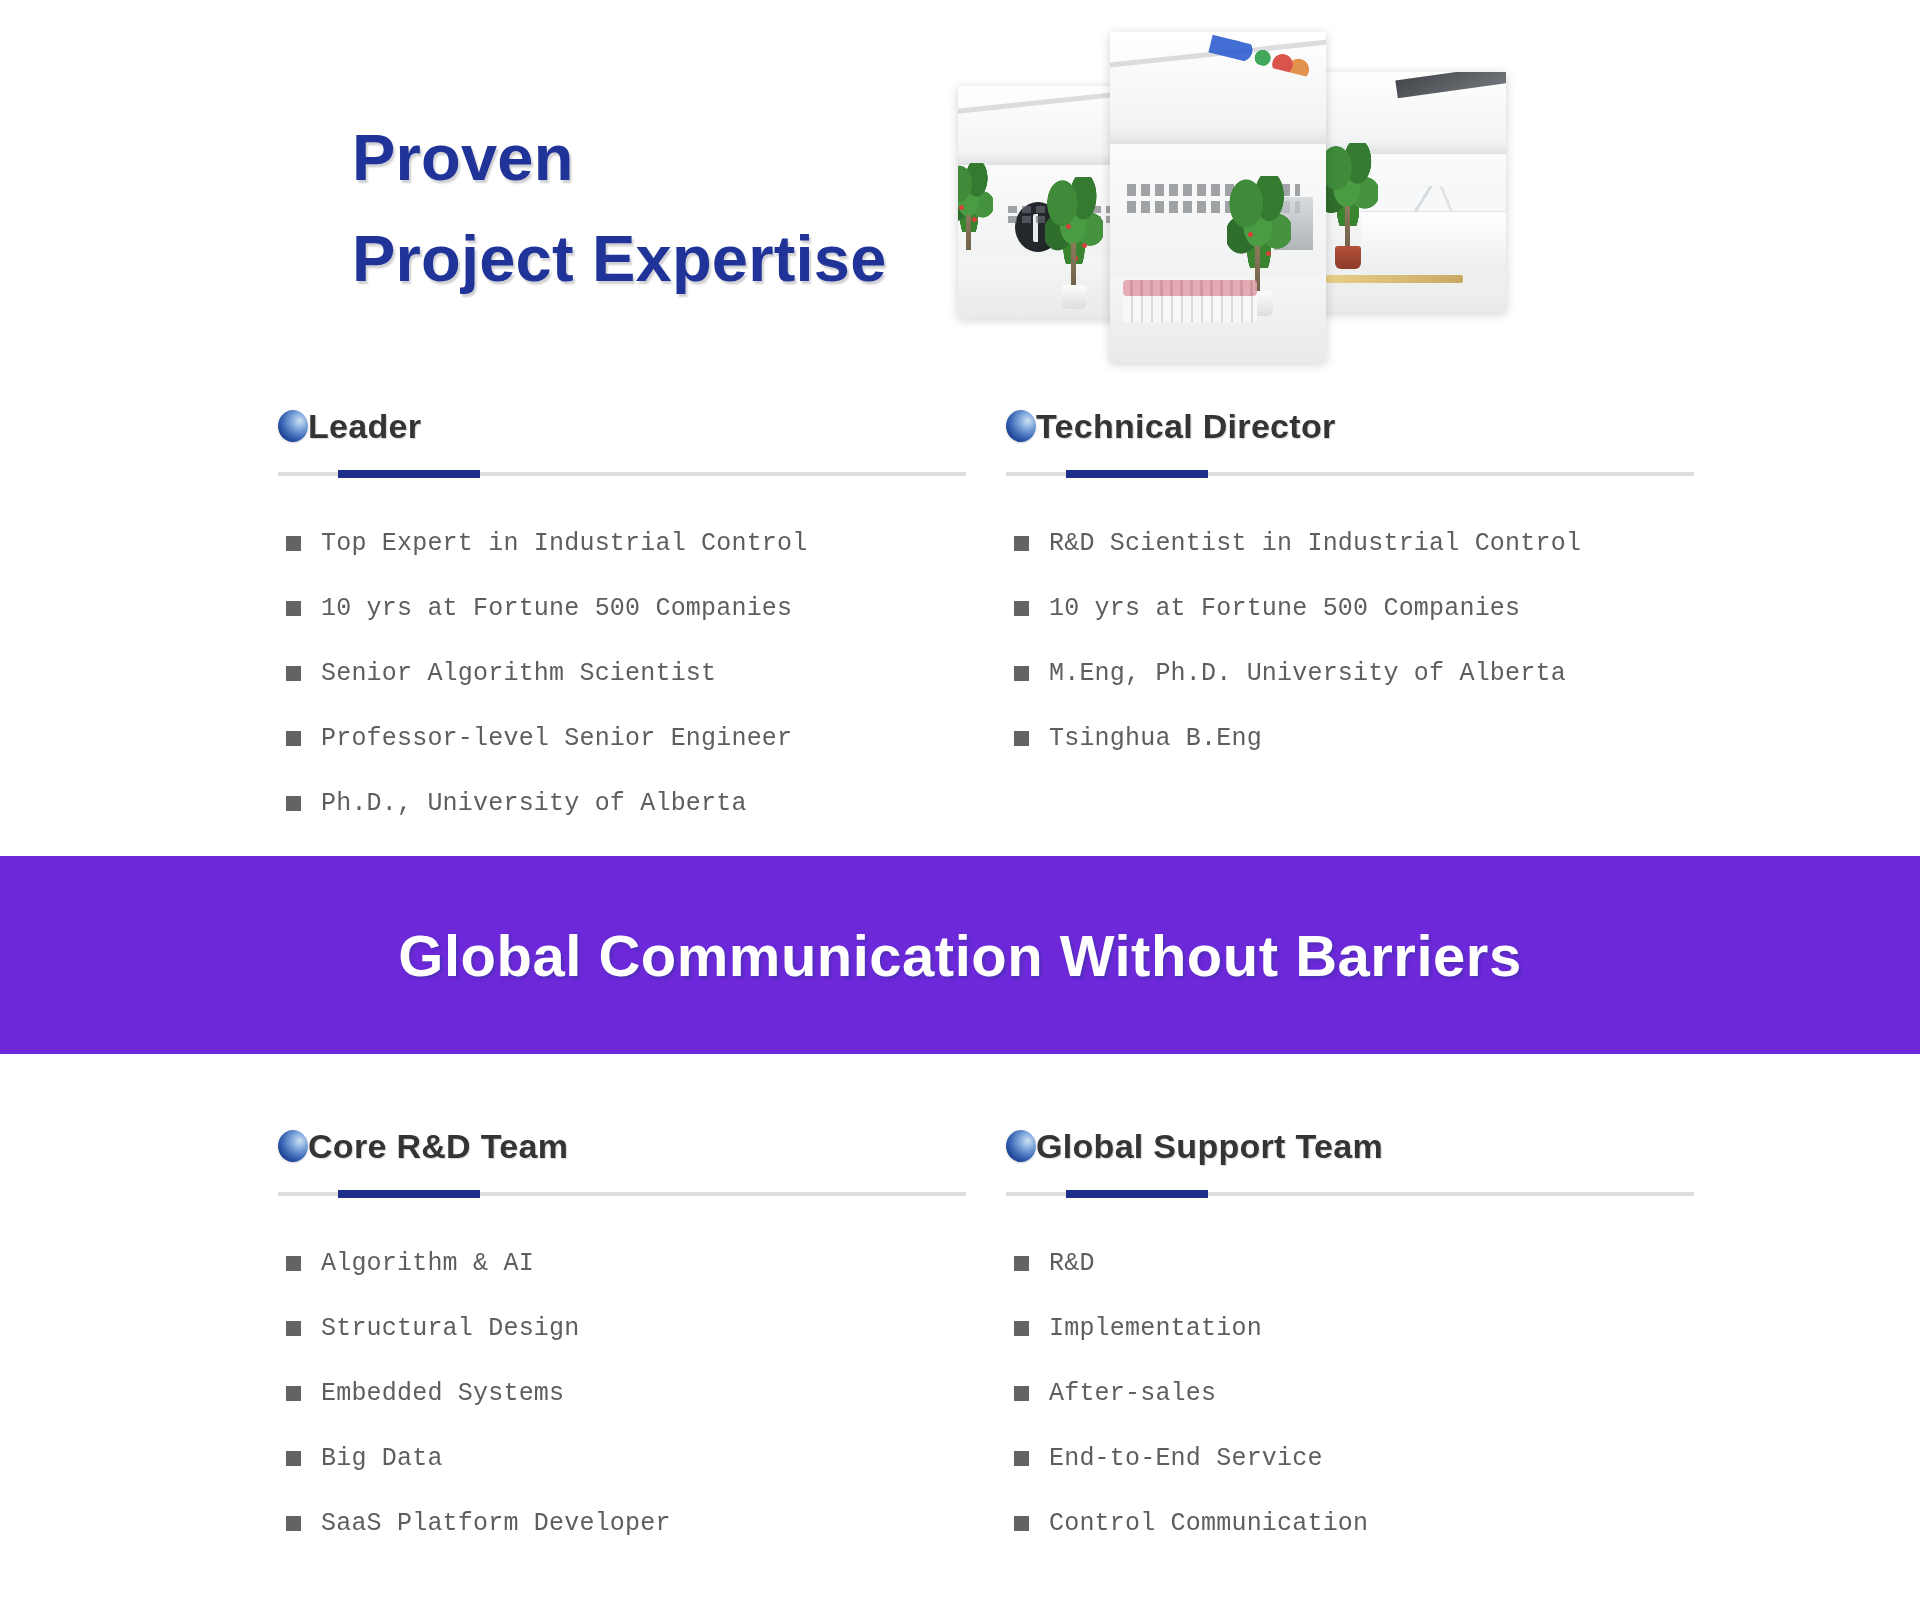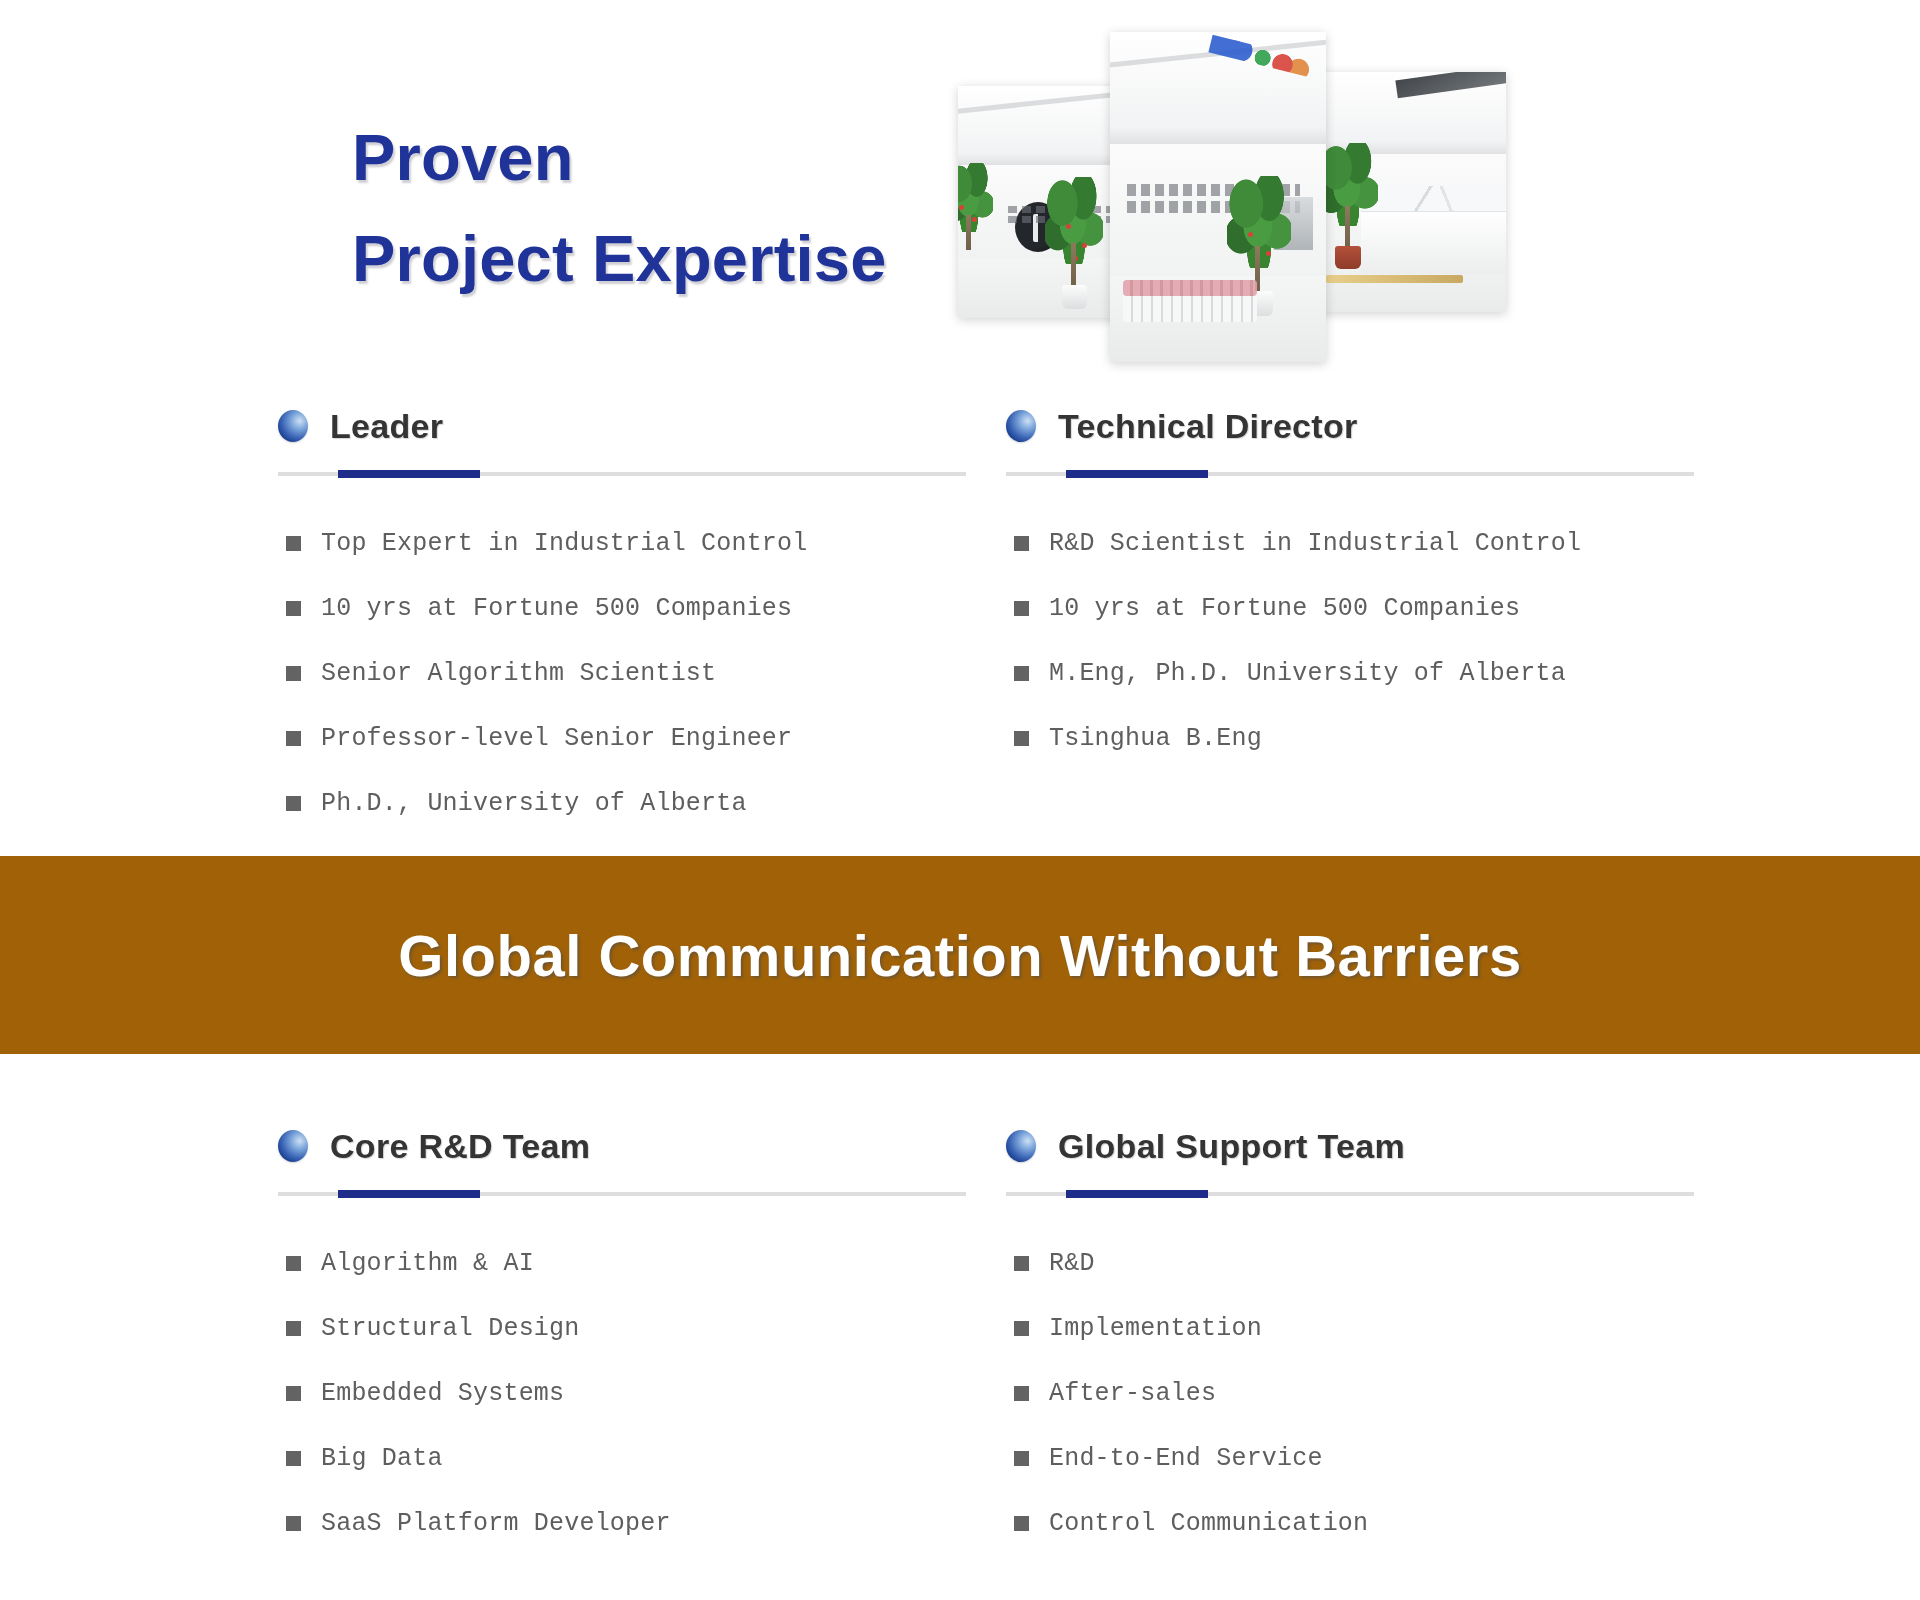--- a/index.html
+++ b/index.html
@@ -171,21 +171,21 @@
   }
   .section-upper { top:398px; }
   .section-lower { top:1118px; }
 
   .col { width:710px; }
   .col-right { padding-left:18px; }
 
   .col-head {
     display:flex;
     align-items:center;
-    gap:22px;
+    gap:0;
     height:56px;
   }
   .sphere {
     width:30px; height:32px;
     border-radius:50%;
     background:
       radial-gradient(ellipse at 72% 34%, #cfe0f5 0%, #7ba5da 28%, #3963b4 58%, #1b3f8f 78%, #15347c 100%);
     box-shadow:0 1px 2px rgba(0,0,0,0.18);
     flex:0 0 auto;
   }
@@ -234,21 +234,21 @@
     letter-spacing:0.2px;
     white-space:nowrap;
     font-family:Liberation Mono, monospace;
   }
 
   
   .banner {
     position:absolute;
     left:0; top:856px;
     width:1920px; height:198px;
-    background:#a16207;
+    background:#6d28d9;
     display:flex;
     align-items:center;
     justify-content:center;
   }
   .banner-text {
     font-size:58px;
     font-weight:bold;
     color:#ffffff;
     letter-spacing:0.5px;
     text-shadow:2px 2px 3px rgba(20,60,120,0.35);

